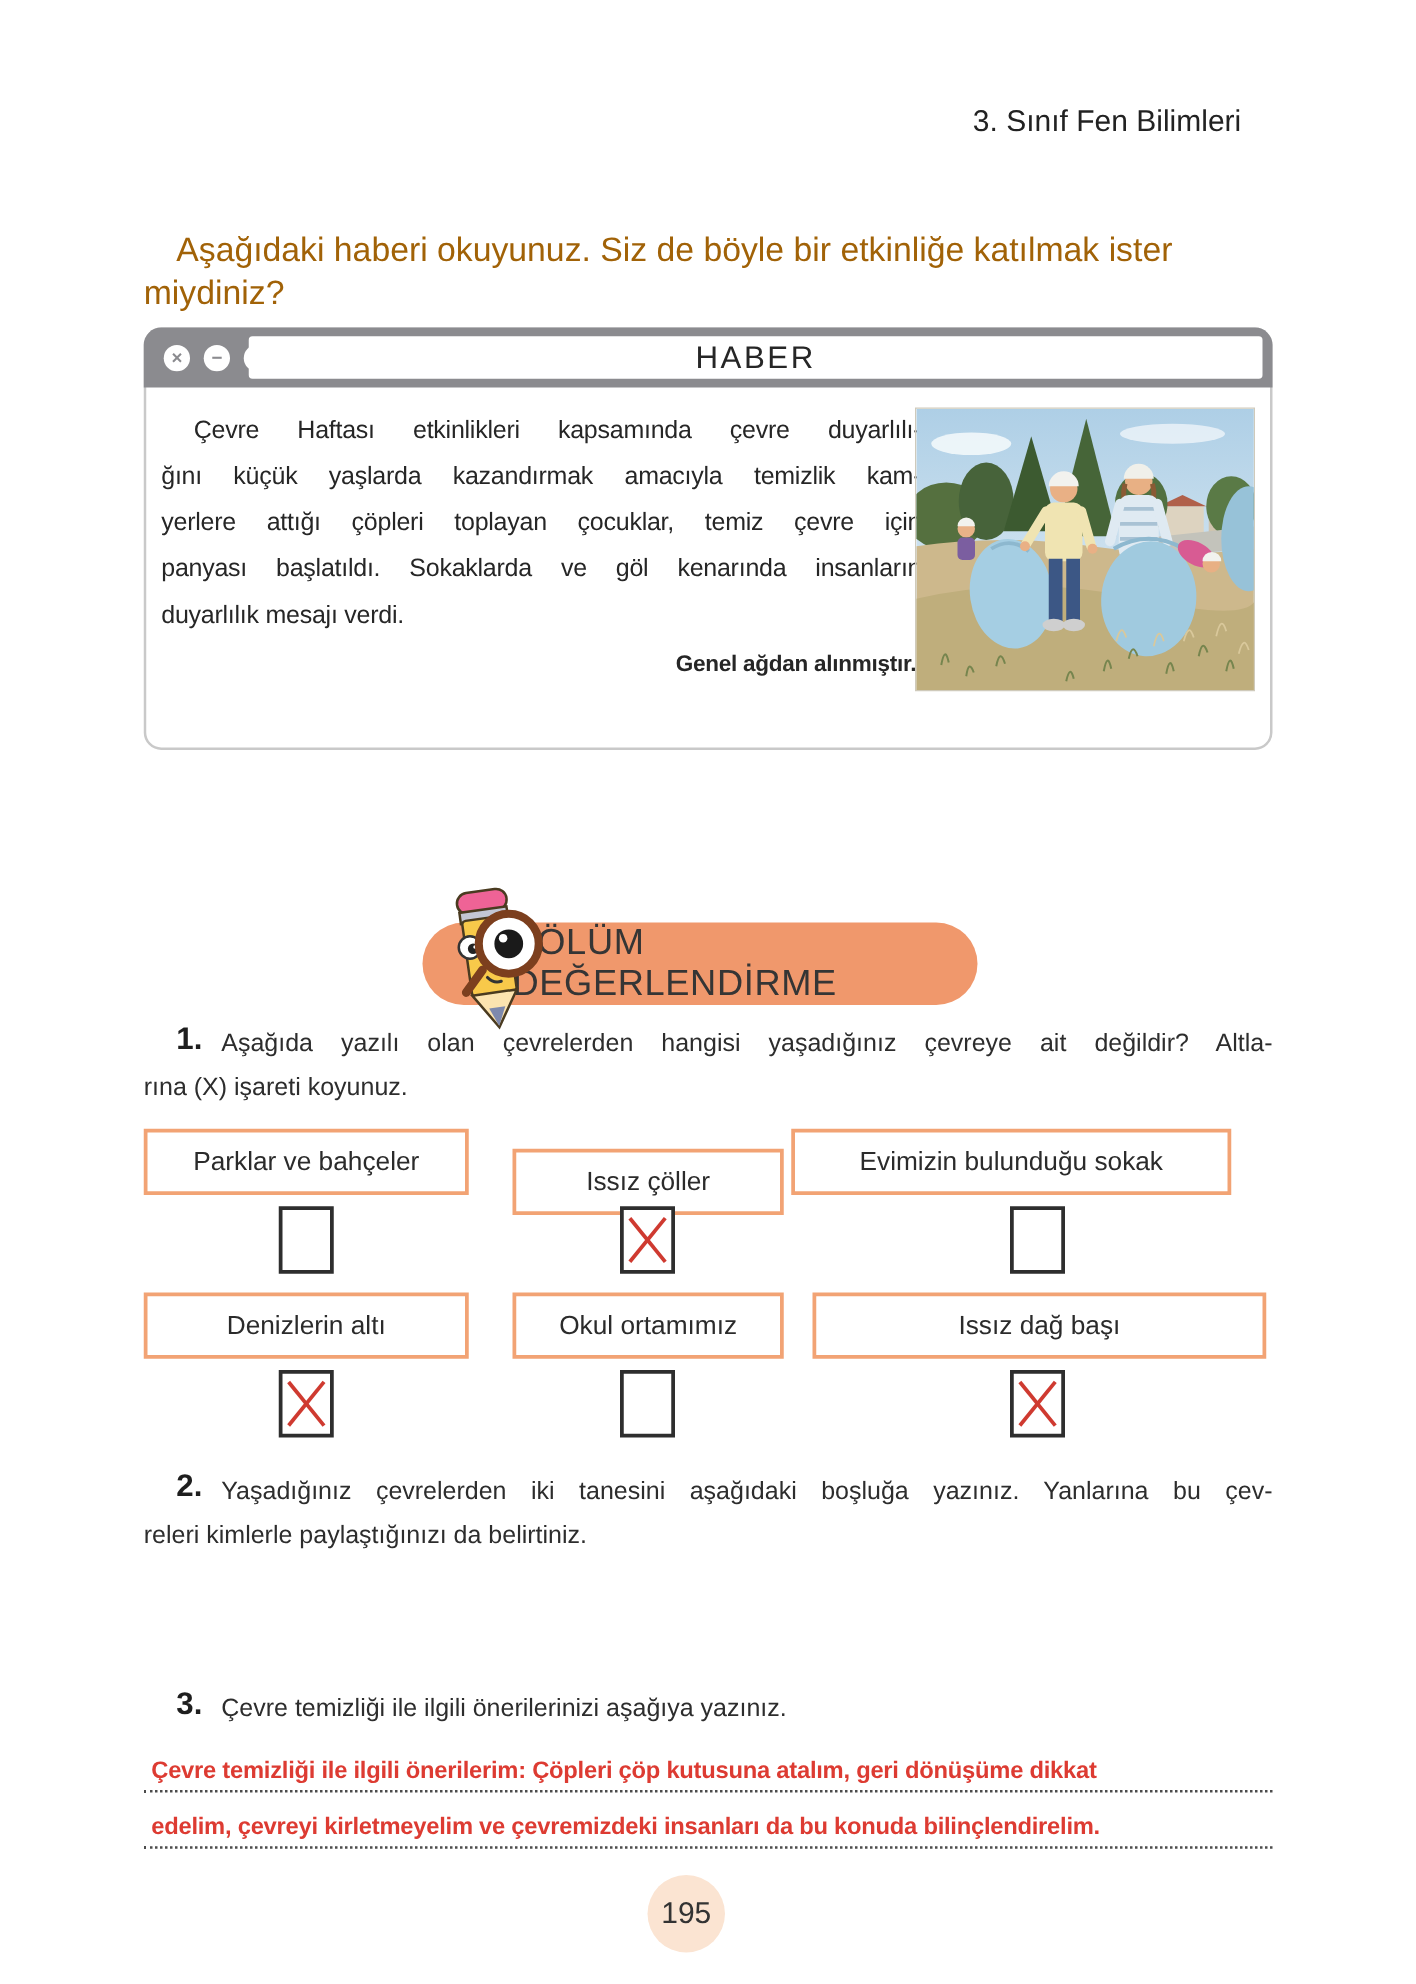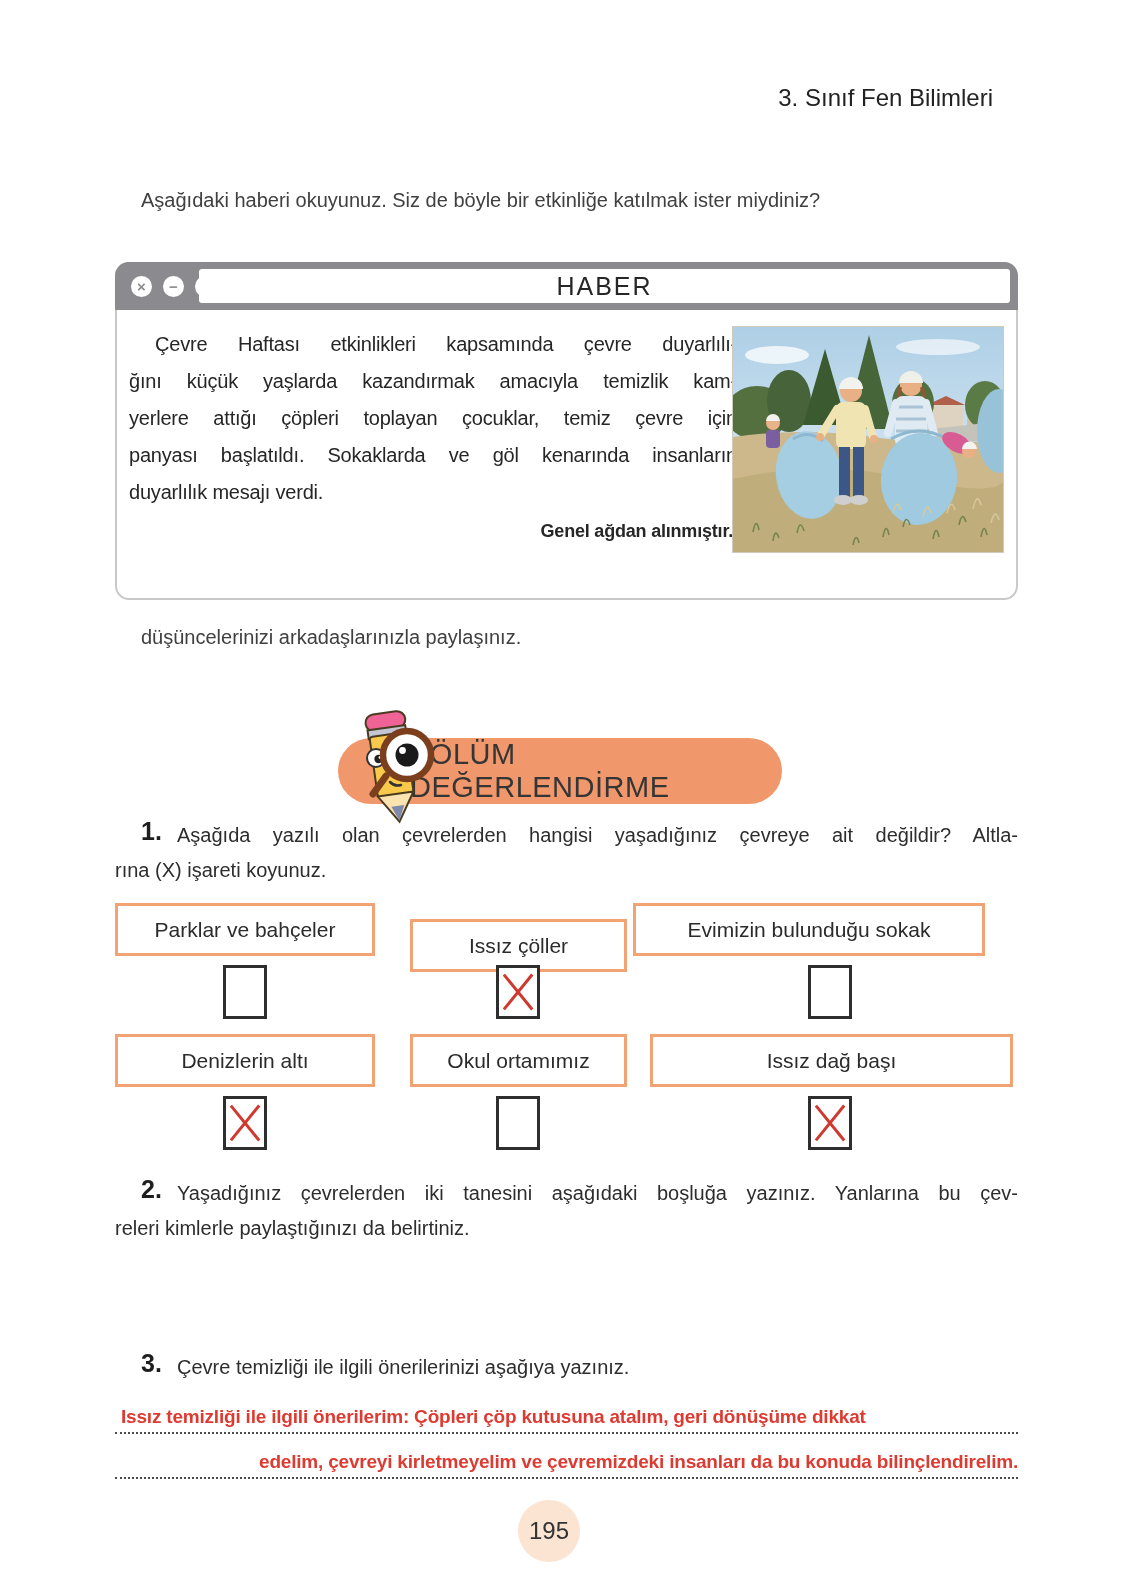--- a/index.html
+++ b/index.html
@@ -4,21 +4,21 @@
 <style>
   * { margin:0; padding:0; box-sizing:border-box; }
   html,body { background:#ffffff; }
   body { font-family:"Liberation Sans", sans-serif; color:#2d2d2d; }
   .page { position:relative; width:1133px; height:1587px; background:#fff; overflow:hidden; }
 
   
   .hdr { position:absolute; top:84px; right:140px; font-size:24px; color:#222; }
 
   
-  .tblock { position:absolute; left:115px; width:903px; font-size:20px; line-height:34px; color:#404040; }
+  .tblock { position:absolute; left:115px; width:903px; font-size:27px; line-height:34px; color:#a16207; }
   .tl.just { text-align:justify; text-align-last:justify; }
   .ind .tl:first-child { text-indent:26px; }
   .qblock { position:absolute; left:115px; width:903px; font-size:20px; line-height:35px; }
   .qnum { position:absolute; left:26px; top:-4px; font-size:25px; font-weight:bold; color:#1e1e1e; }
   .qlines .tl:first-child { text-indent:62px; }
 
   
   .browser { position:absolute; left:115px; top:262px; width:903px; height:338px;
              border:2px solid #c9c9c9; border-radius:14px; background:#fff; }
   .titlebar { position:absolute; left:-2px; top:-2px; right:-2px; height:48px;
@@ -172,21 +172,20 @@
             <path d="M214 186 q4 -16 8 -3"></path>
             <path d="M240 182 q4 -18 8 -4"></path>
           <path d="M258 196 q4 -16 8 -3"></path>
             <path d="M160 186 q4 -16 8 -3"></path>
         </g>
       </svg>
     </div>
   </div>
 
   <div class="tblock ind" style="top:620px;">
-      <div class="tl">düşüncelerinizi arkadaşlarınızla paylaşınız.</div>
     </div>
 
   <div class="pill">
     <span>BÖLÜM DEĞERLENDİRME</span>
   </div>
   <svg class="mascot" viewBox="0 0 108 118">
     <g transform="rotate(-8 54 60)">
       <rect x="32" y="4" width="40" height="17" rx="8.5" fill="#ef6396" stroke="#4a3b20" stroke-width="2"></rect>
       <rect x="33" y="19" width="38" height="9" fill="#c3c6d4" stroke="#4a3b20" stroke-width="2"></rect>
       <rect x="34" y="26" width="36" height="61" rx="3" fill="#f8c94a" stroke="#4a3b20" stroke-width="2"></rect>
@@ -239,23 +238,23 @@
 
   <div class="qblock" style="top:1350px;">
     <span class="qnum">3.</span>
     <div class="qlines">
         <div class="tl">Çevre temizliği ile ilgili önerilerinizi aşağıya yazınız.</div>
       </div>
   </div>
 
   <div class="answers" style="top:1390px;">
     <div class="ans-line" style="height:44px;">
-      <span>Issız temizliği ile ilgili önerilerim: Çöpleri çöp kutusuna atalım, geri dönüşüme dikkat</span>
-    </div>
-    <div class="ans-line" style="height:45px;justify-content:flex-end;">
+      <span>Çevre temizliği ile ilgili önerilerim: Çöpleri çöp kutusuna atalım, geri dönüşüme dikkat</span>
+    </div>
+    <div class="ans-line" style="height:45px;">
       <span>edelim, çevreyi kirletmeyelim ve çevremizdeki insanları da bu konuda bilinçlendirelim.</span>
     </div>
   </div>
 
   <div class="pagenum">
     <span>195</span>
   </div>
 
 </div>
 

